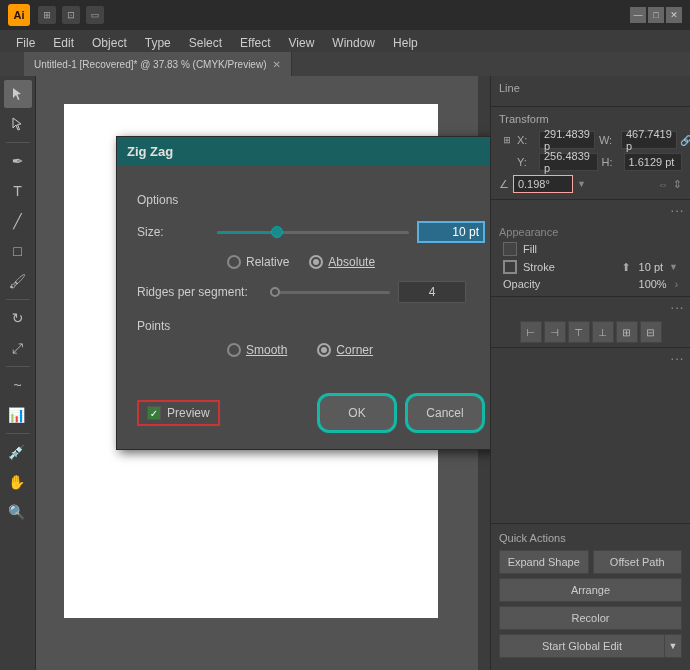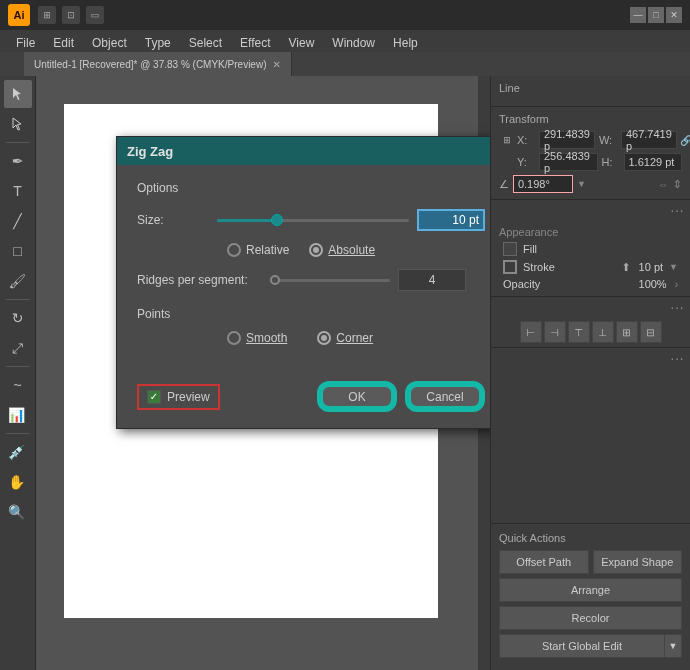--- a/index.html
+++ b/index.html
@@ -201,20 +201,21 @@
       color: #e0e0e0;
       font-weight: bold;
     }
     .dialog-body {
       padding: 16px 20px 20px;
     }
     .dialog-section-label {
       font-size: 12px;
       color: #ccc;
       margin-bottom: 14px;
+      margin-top: 12px;
     }
     .dialog-row {
       display: flex;
       align-items: center;
       margin-bottom: 12px;
     }
     .dialog-label {
       font-size: 12px;
       color: #ccc;
       min-width: 80px;
@@ -375,23 +376,23 @@
       color: #fff;
       font-size: 10px;
     }
     .footer-buttons {
       display: flex;
       gap: 8px;
       margin-left: auto;
     }
     .btn-dialog {
       width: 80px;
-      height: 31px;
+      height: 40px;
       background: #5a5a5a;
-      border: 6px solid #14b8a6;
+      border: 3px solid #14b8a6;
       color: #ccc;
       font-size: 12px;
       cursor: pointer;
       display: flex;
       align-items: center;
       justify-content: center;
       border-radius: 12px;
     }
 
     
@@ -835,22 +836,22 @@
       <div class="align-btn">⊤</div>
       <div class="align-btn">⊥</div>
       <div class="align-btn">⊞</div>
       <div class="align-btn">⊟</div>
     </div>
     <div class="panel-dots">···</div>
 
     <div class="quick-actions">
       <div class="qa-label">Quick Actions</div>
       <div class="qa-row">
+        <button class="qa-btn">Expand Shape</button>
         <button class="qa-btn">Offset Path</button>
-        <button class="qa-btn">Expand Shape</button>
       </div>
       <div class="qa-btn-full">Arrange</div>
       <div class="qa-btn-full">Recolor</div>
       <div class="qa-btn-dropdown">
         <div class="qa-btn-main">Start Global Edit</div>
         <div class="qa-btn-arrow">▼</div>
       </div>
     </div>
   </div>
 

